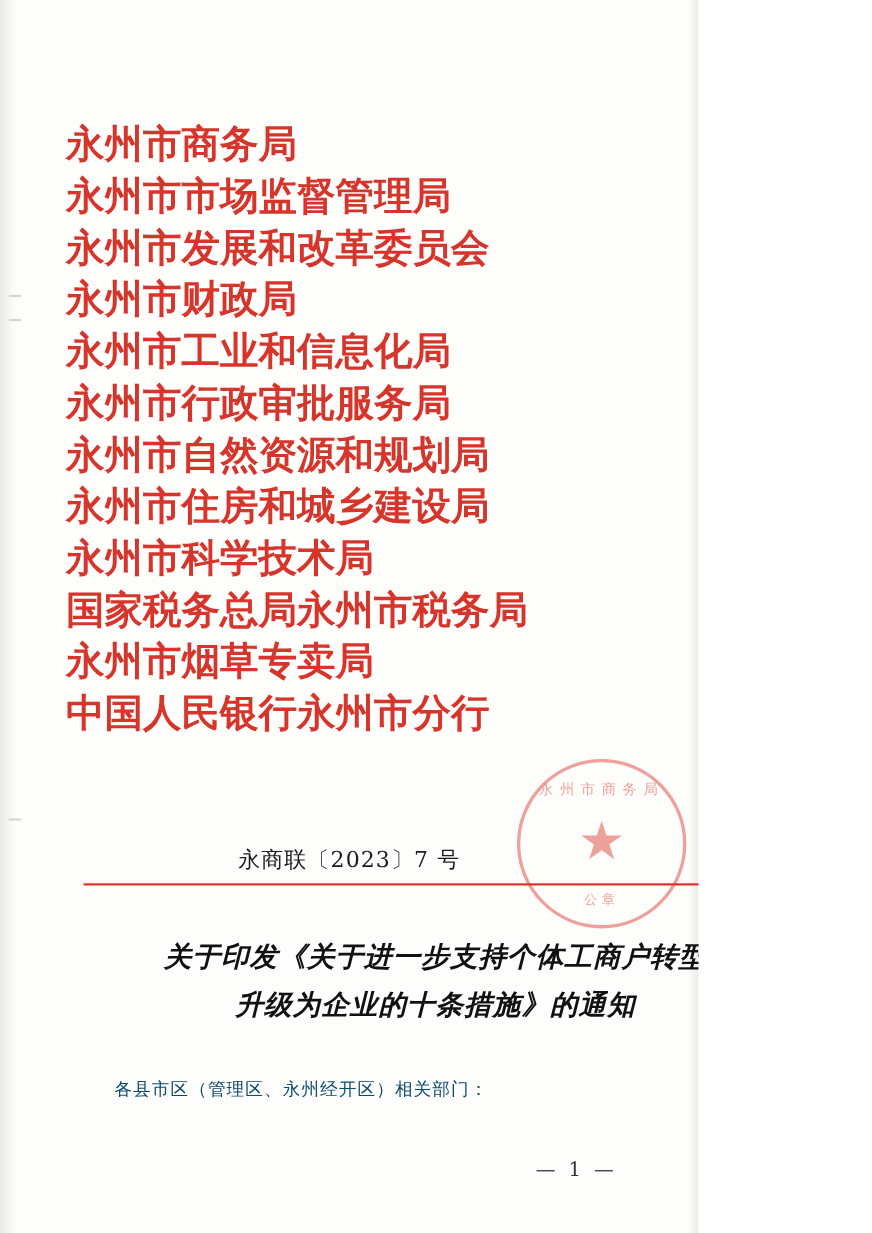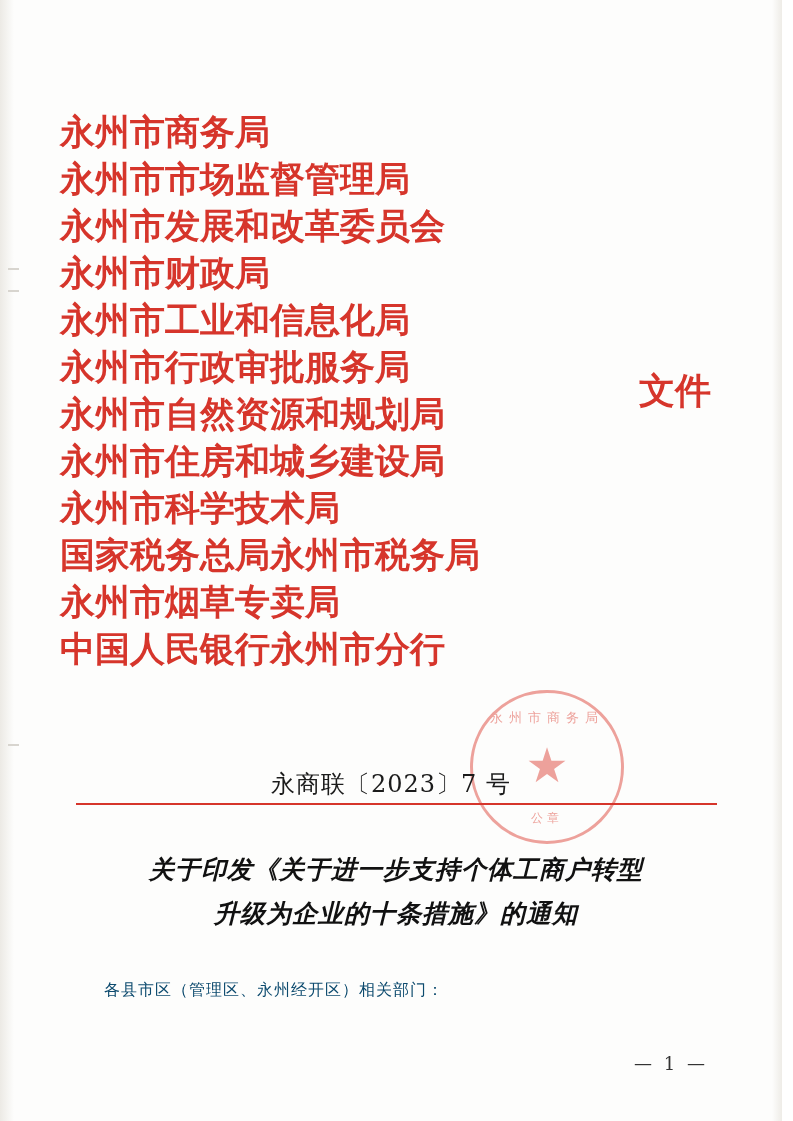--- a/index.html
+++ b/index.html
@@ -5,21 +5,21 @@
   html, body {
     margin: 0;
     padding: 0;
     background: #ffffff;
   }
   body {
     font-family: "DejaVu Sans", "Liberation Sans", sans-serif;
   }
   .page {
     position: relative;
-    width: 782px;
+    width: 635px;
     height: 1121px;
     background: #fdfdfc;
     overflow: hidden;
   }
   
   .scan-edge-left {
     position: absolute;
     left: 0; top: 0;
     width: 14px; height: 1121px;
     background: linear-gradient(to right, #eceae5, rgba(255,255,255,0));
@@ -117,21 +117,21 @@
     letter-spacing: 4px;
   }
 
   .doc-number {
     position: absolute;
     left: 0;
     right: 0;
     top: 768px;
     text-align: center;
     font-family: "DejaVu Serif", "Liberation Serif", serif;
-    font-size: 24px;
+    font-size: 20px;
     color: #1b1b1b;
     letter-spacing: 1px;
   }
 
   .red-rule {
     position: absolute;
     left: 76px;
     top: 803px;
     width: 641px;
     height: 2px;

